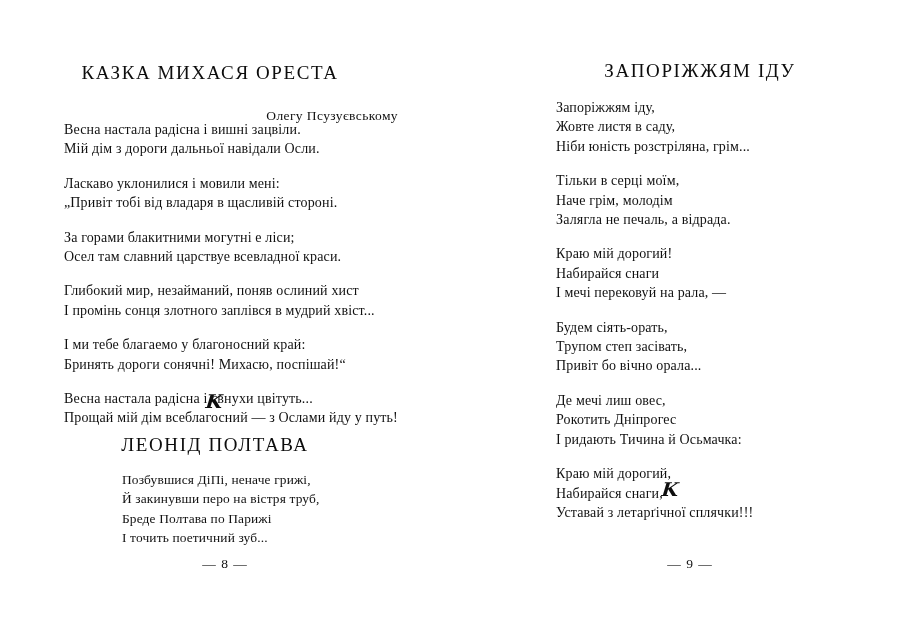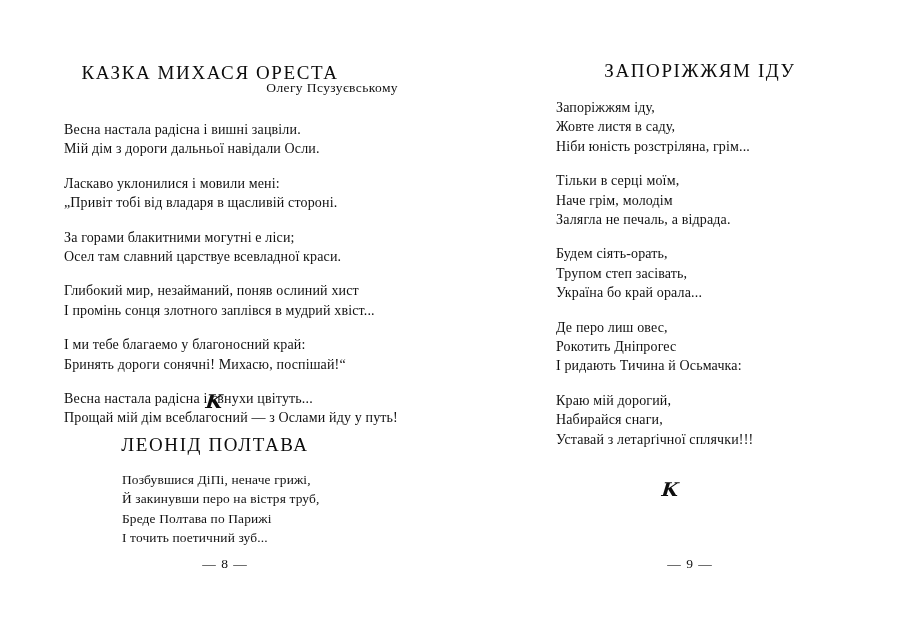--- a/index.html
+++ b/index.html
@@ -51,21 +51,21 @@
   }
   .col-right .heading.main-heading {
     position: absolute;
     top: 60px;
     left: 40px;
     width: 420px;
   }
 
   .dedication {
     position: absolute;
-    top: 80px;
+    top: 108px;
     left: 0;
     width: 398px;
     text-align: right;
     font-size: 13.5px;
     letter-spacing: 0.4px;
   }
 
   .body-block {
     position: absolute;
     font-size: 14px;
@@ -171,27 +171,32 @@
         <div class="stanza">
           <div class="line">Запоріжжям іду,</div>
           <div class="line">Жовте листя в саду,</div>
           <div class="line">Ніби юність розстріляна, грім...</div>
         </div>
         <div class="stanza indent">
           <div class="line">Тільки в серці моїм,</div>
           <div class="line">Наче грім, молодім</div>
           <div class="line">Залягла не печаль, а відрада.</div>
         </div>
+        <div class="stanza">
+          <div class="line">Краю мій дорогий!</div>
+          <div class="line">Набирайся снаги</div>
+          <div class="line">І мечі перековуй на рала, —</div>
+        </div>
         <div class="stanza indent">
           <div class="line">Будем сіять-орать,</div>
           <div class="line">Трупом степ засівать,</div>
-          <div class="line">Україна бо край орала...</div>
-        </div>
-        <div class="stanza">
-          <div class="line">Де перо лиш овес,</div>
+          <div class="line">Привіт бо вічно орала...</div>
+        </div>
+        <div class="stanza">
+          <div class="line">Де мечі лиш овес,</div>
           <div class="line">Рокотить Дніпрогес</div>
           <div class="line">І ридають Тичина й Осьмачка:</div>
         </div>
         <div class="stanza indent">
           <div class="line">Краю мій дорогий,</div>
           <div class="line">Набирайся снаги,</div>
           <div class="line">Уставай з летарґічної сплячки!!!</div>
         </div>
       </div>
 

